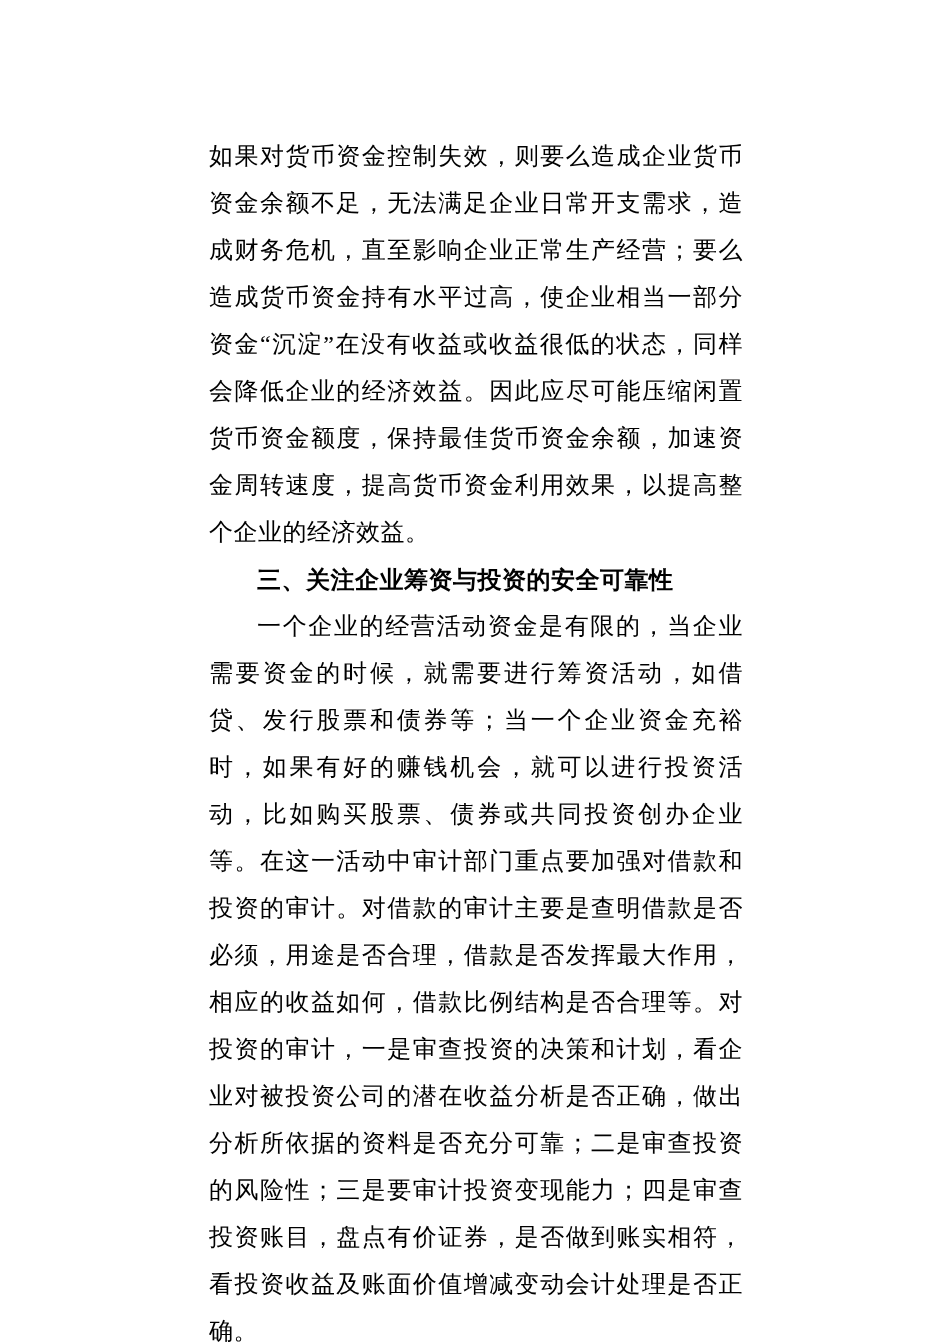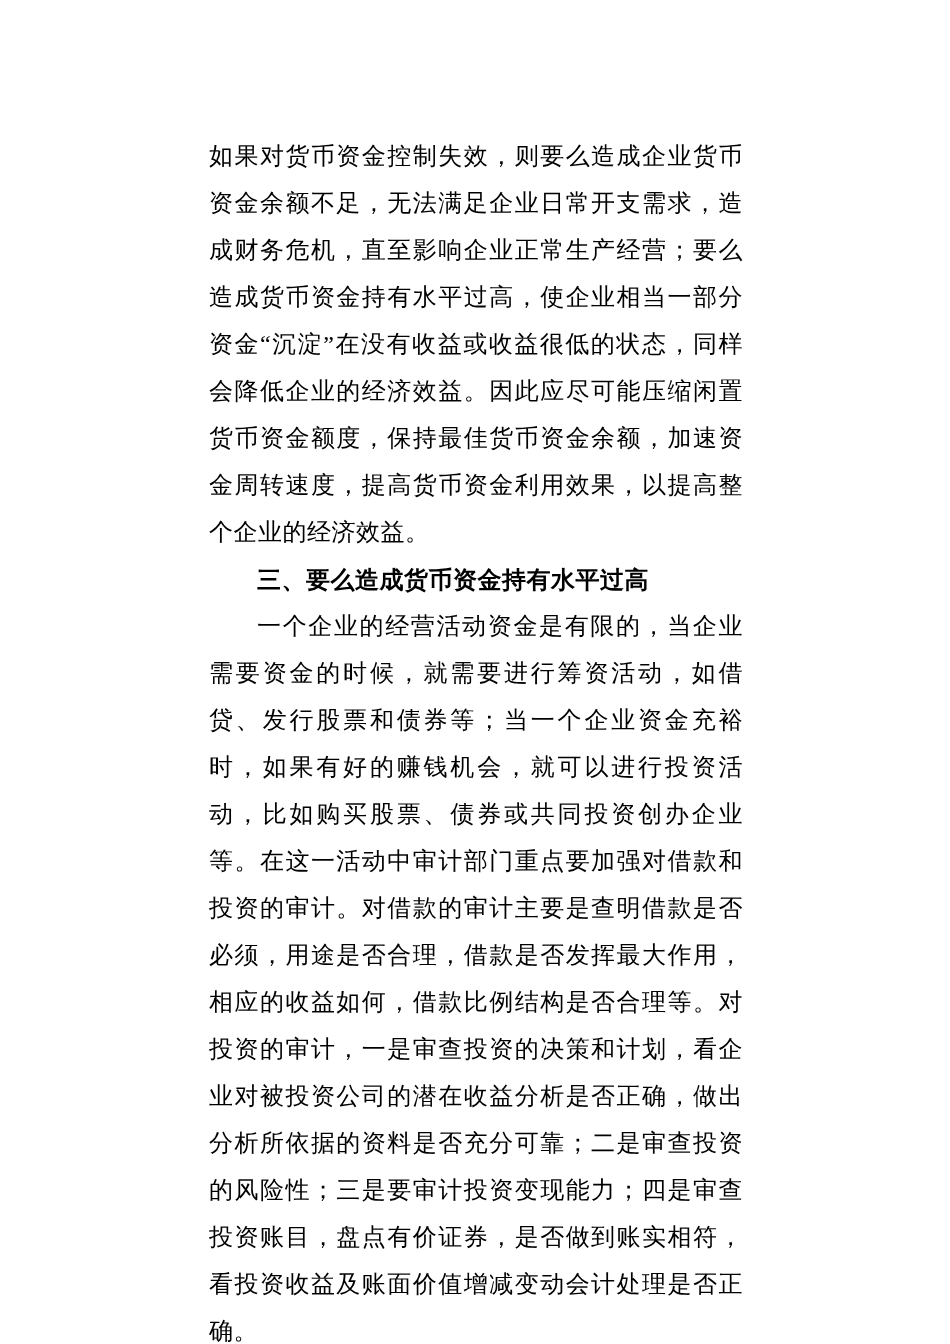--- a/index.html
+++ b/index.html
@@ -41,16 +41,16 @@
     text-align: left;
     text-indent: 2em;
     letter-spacing: 0.5px;
   }
 </style>
 </head>
 <body>
 
 <div class="page">
   <p class="para no-indent">如果对货币资金控制失效，则要么造成企业货币资金余额不足，无法满足企业日常开支需求，造成财务危机，直至影响企业正常生产经营；要么造成货币资金持有水平过高，使企业相当一部分资金“沉淀”在没有收益或收益很低的状态，同样会降低企业的经济效益。因此应尽可能压缩闲置货币资金额度，保持最佳货币资金余额，加速资金周转速度，提高货币资金利用效果，以提高整个企业的经济效益。</p>
-  <h2 class="heading">三、要么造成货币资金持有水平过高</h2>
+  <h2 class="heading">三、关注企业筹资与投资的安全可靠性</h2>
   <p class="para">一个企业的经营活动资金是有限的，当企业需要资金的时候，就需要进行筹资活动，如借贷、发行股票和债券等；当一个企业资金充裕时，如果有好的赚钱机会，就可以进行投资活动，比如购买股票、债券或共同投资创办企业等。在这一活动中审计部门重点要加强对借款和投资的审计。对借款的审计主要是查明借款是否必须，用途是否合理，借款是否发挥最大作用，相应的收益如何，借款比例结构是否合理等。对投资的审计，一是审查投资的决策和计划，看企业对被投资公司的潜在收益分析是否正确，做出分析所依据的资料是否充分可靠；二是审查投资的风险性；三是要审计投资变现能力；四是审查投资账目，盘点有价证券，是否做到账实相符，看投资收益及账面价值增减变动会计处理是否正确。</p>
   <h2 class="heading">四、就可以进行投资活动</h2>
 </div>
 
 </body></html>

